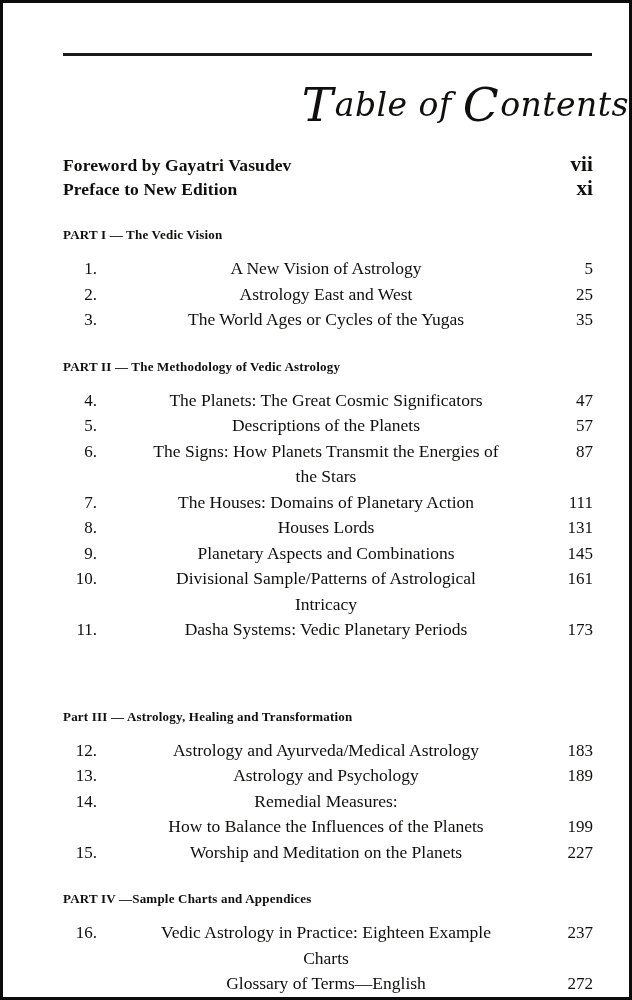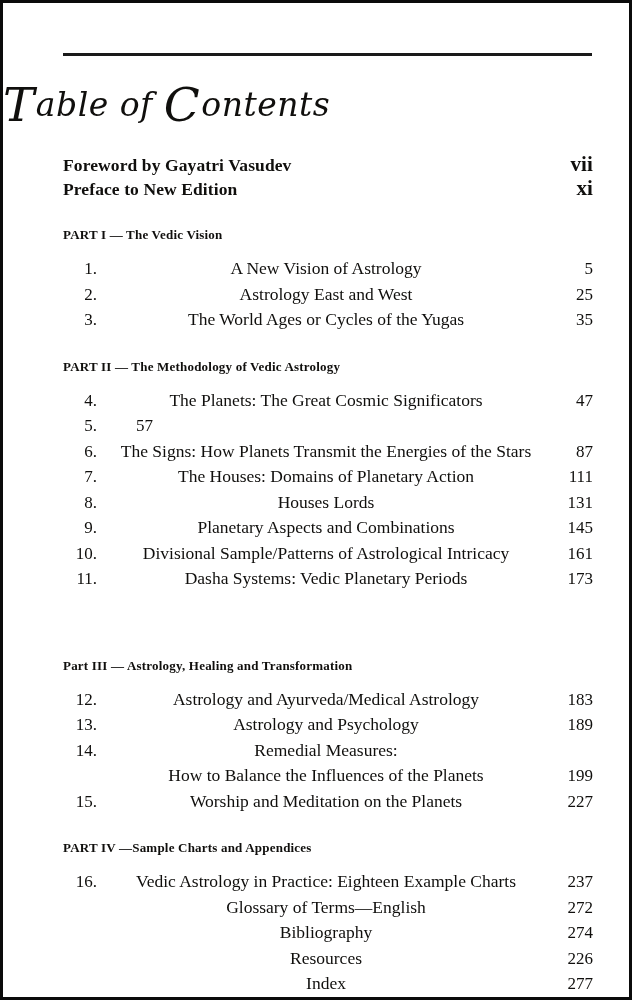--- a/index.html
+++ b/index.html
@@ -38,21 +38,21 @@
     height: 3px;
     background: #1a1a1a;
   }
 
   
   .toc-title {
     position: absolute;
     left: 0;
     right: 0;
     top: 78px;
-    text-align: left;
+    text-align: right;
     font-family: "DejaVu Serif", "Liberation Serif", serif;
     font-size: 33px;
     line-height: 48px;
     letter-spacing: 0.5px;
     font-style: italic;
     font-weight: 400;
     white-space: nowrap;
   }
   .toc-title .cap {
     font-size: 47px;
@@ -67,20 +67,21 @@
     position: absolute;
     left: 60px;
     top: 150px;
     width: 530px;
   }
 
   .row {
     display: flex;
     align-items: baseline;
     width: 100%;
+    gap: 32px;
   }
 
   
   .front-row {
     font-size: 17.5px;
     line-height: 23px;
     font-weight: 700;
     letter-spacing: 0.1px;
   }
   .front-row .rtitle { flex: 1 1 auto; }
@@ -175,20 +176,21 @@
           <div class="gap-md"></div>
           <div class="part-heading">PART II — The Methodology of Vedic Astrology</div>
           <div class="gap-part"></div>
           <div class="row ch-row">
             <span class="ch-num">4.</span>
             <span class="ch-title">The Planets: The Great Cosmic Significators</span>
             <span class="ch-page">47</span>
           </div>
           <div class="row ch-row">
             <span class="ch-num">5.</span>
+            <span class="ch-title">Descriptions of the Planets</span>
             <span class="ch-page">57</span>
           </div>
           <div class="row ch-row">
             <span class="ch-num">6.</span>
             <span class="ch-title">The Signs: How Planets Transmit the Energies of the Stars</span>
             <span class="ch-page">87</span>
           </div>
           <div class="row ch-row">
             <span class="ch-num">7.</span>
             <span class="ch-title">The Houses: Domains of Planetary Action</span>

